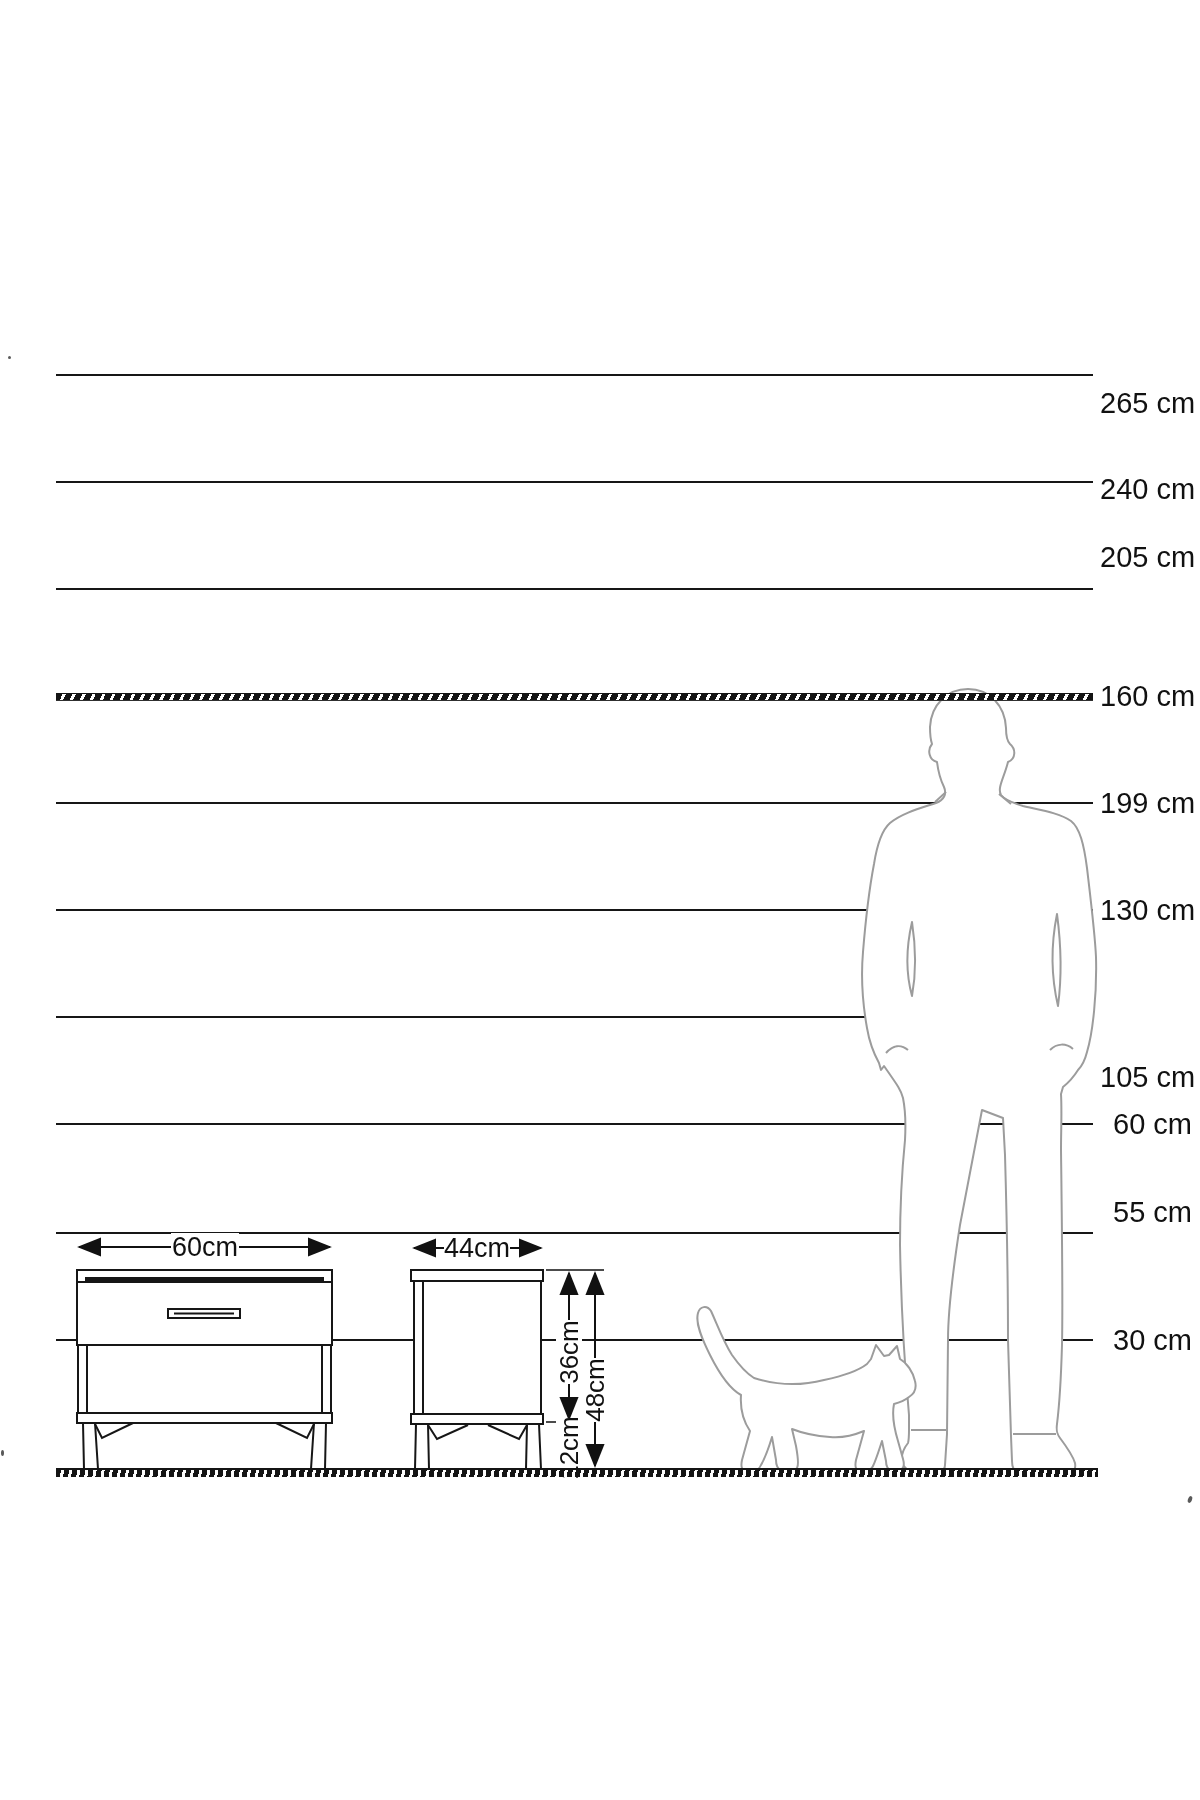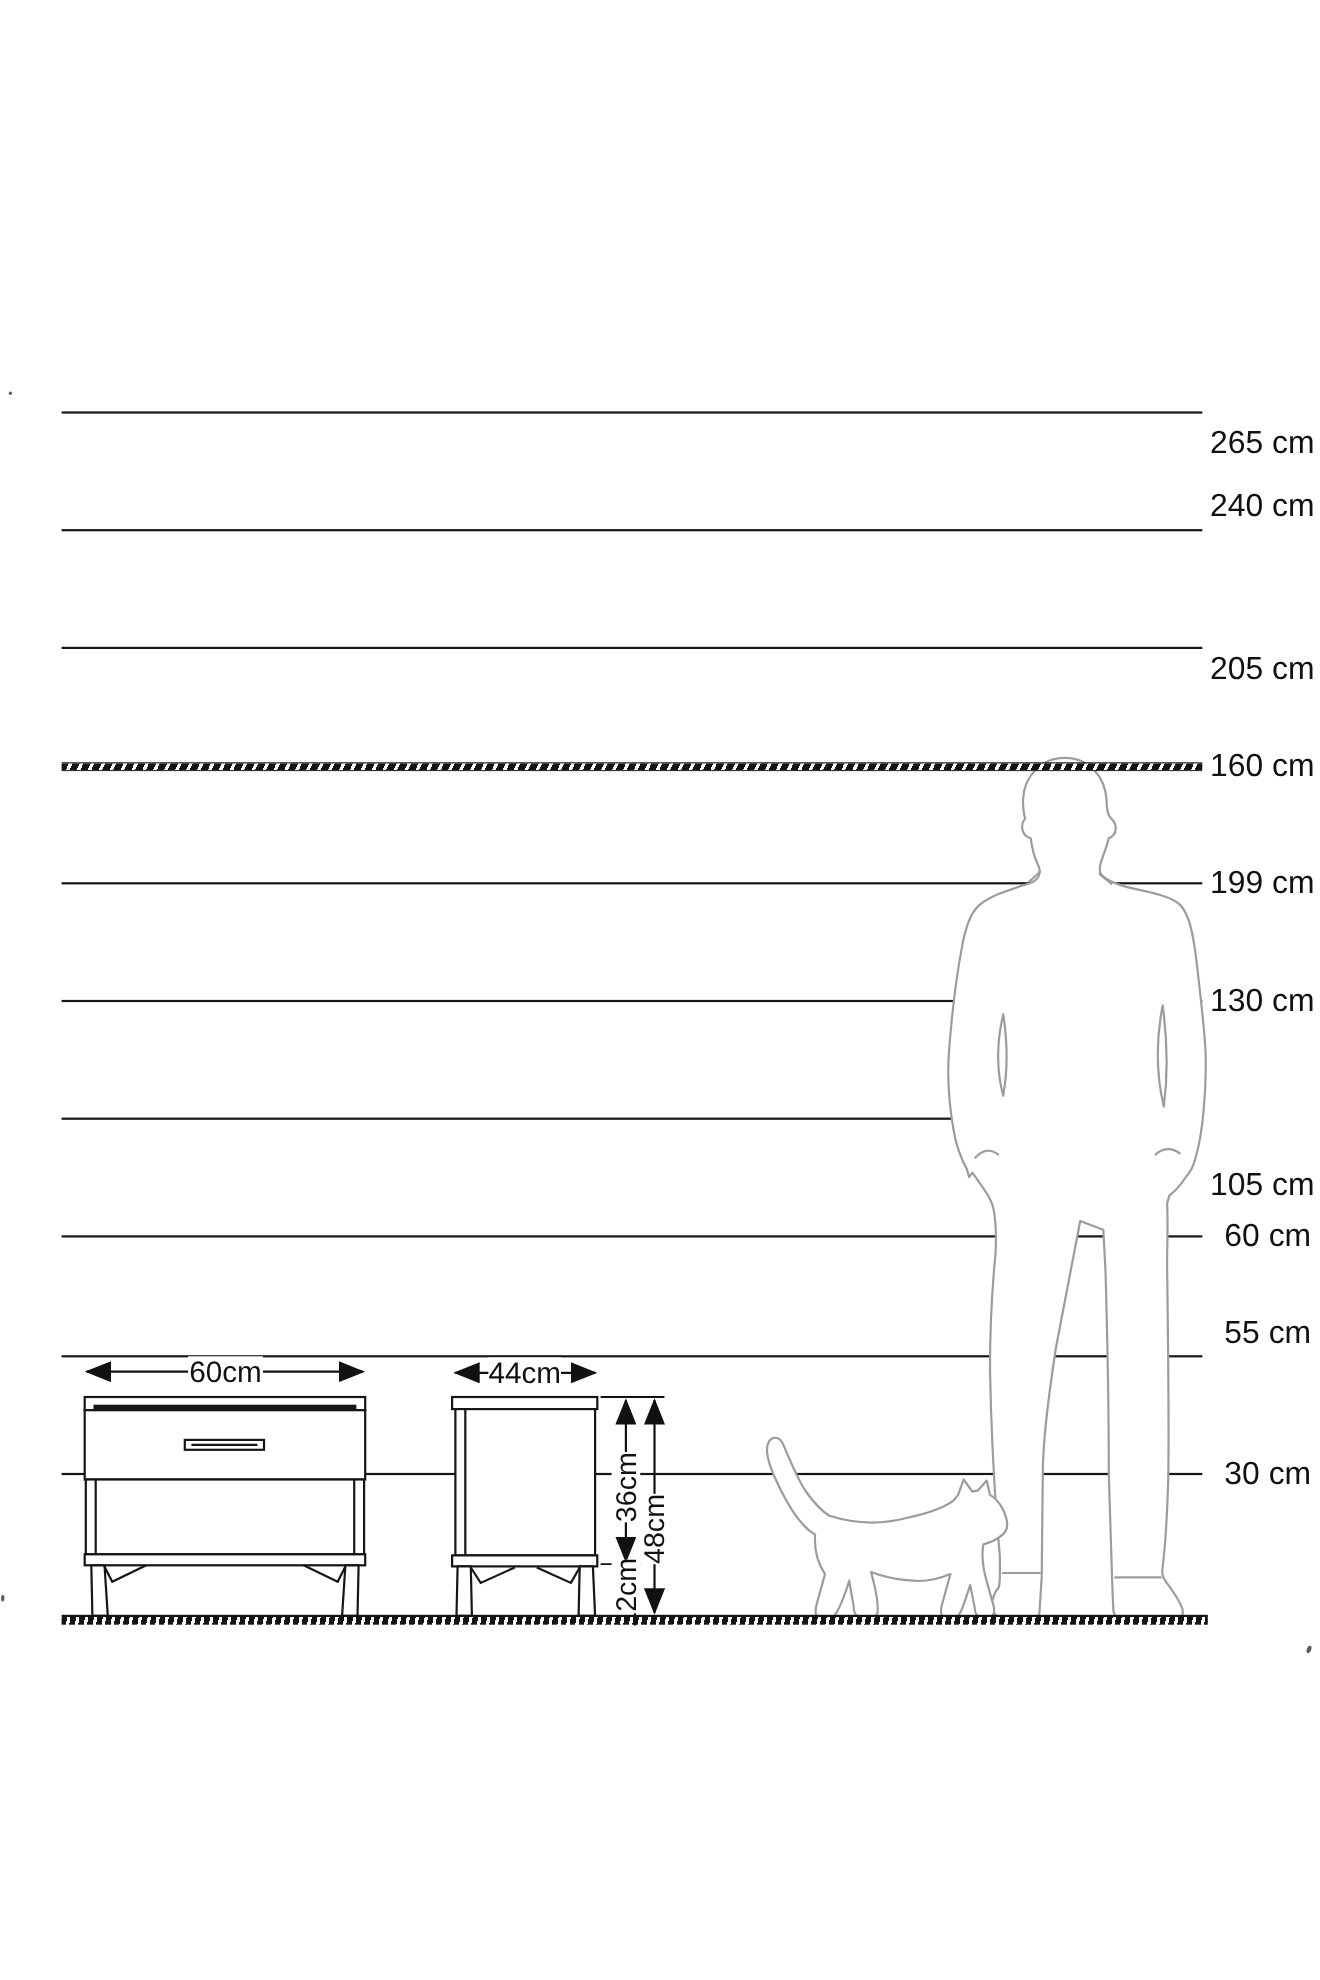--- a/index.html
+++ b/index.html
@@ -209,22 +209,22 @@
     <text x="477" y="1257" font-size="27" text-anchor="middle">44cm</text>
     <text x="569" y="1352" font-size="26" text-anchor="middle" transform="rotate(-90 569 1352)" dy="9">36cm</text>
     <text x="595" y="1390" font-size="26" text-anchor="middle" transform="rotate(-90 595 1390)" dy="9">48cm</text>
     <text x="569" y="1448" font-size="26" text-anchor="middle" transform="rotate(-90 569 1448)" dy="9">12cm</text>
   </svg>
 
   <div class="hatch-line" style="top:693px;"></div>
   <div class="ground-line"></div>
 
   <div class="scale-label" style="top:358px;margin-top:28px;">265 cm</div>
-  <div class="scale-label" style="top:443px;">240 cm</div>
-  <div class="scale-label" style="top:591px;">205 cm</div>
+  <div class="scale-label" style="top:472px;">240 cm</div>
+  <div class="scale-label" style="top:540px;">205 cm</div>
   <div class="scale-label" style="top:679px;">160 cm</div>
   <div class="scale-label" style="top:786px;">199 cm</div>
   <div class="scale-label" style="top:893px;">130 cm</div>
   <div class="scale-label" style="top:1060px;">105 cm</div>
   <div class="scale-label" style="top:1107px;">60 cm</div>
   <div class="scale-label" style="top:1195px;">55 cm</div>
   <div class="scale-label" style="top:1323px;">30 cm</div>
 
   <div class="speck" style="left:8px;top:356px;width:3px;height:3px;"></div>
   <div class="speck" style="left:1px;top:1450px;width:3px;height:6px;"></div>

